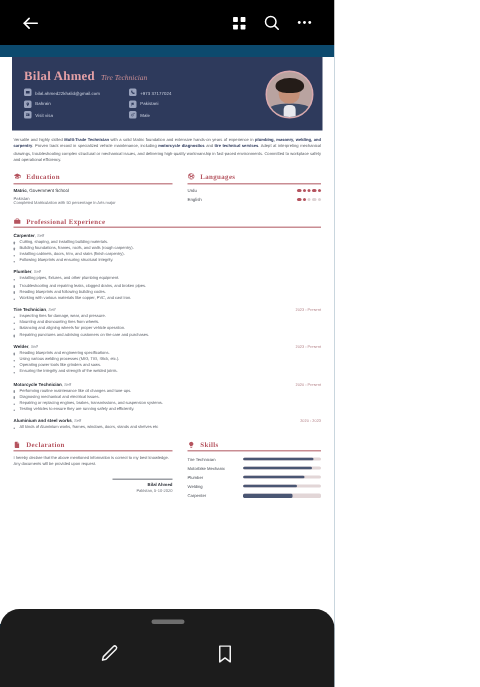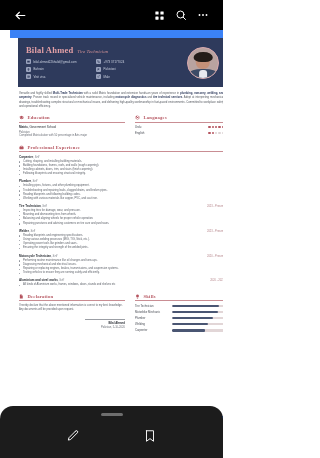--- a/index.html
+++ b/index.html
@@ -20,23 +20,22 @@
   .icon-btn{
     width:22px; height:22px;
     display:flex; align-items:center; justify-content:center;
     color:#ffffff;
   }
   .icon-btn svg{ display:block; }
 
   
   .doc-scroll{
     position:absolute; top:30px; left:0; right:0; bottom:0;
-    background:#3b82f6;
+    background:#0c4a6e;
     overflow:hidden;
-    margin-left:10px;
   }
   .page{
     background:#ffffff;
     width:223px; min-height:378px;
     padding:0;
   }
 
   
   .cv-header{
     background:#2e3a5c;

